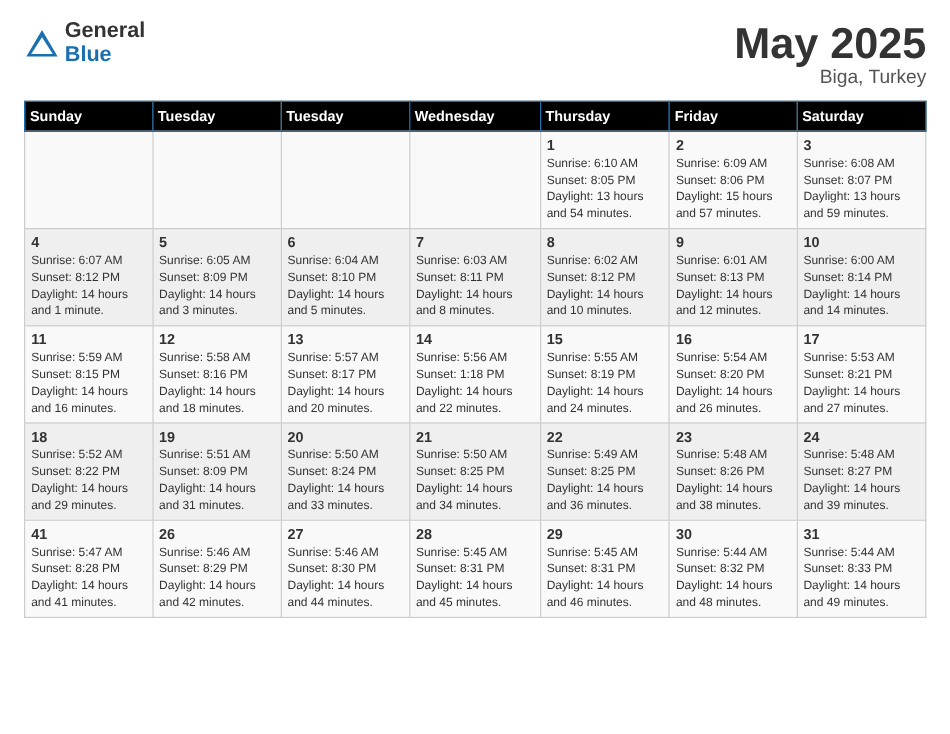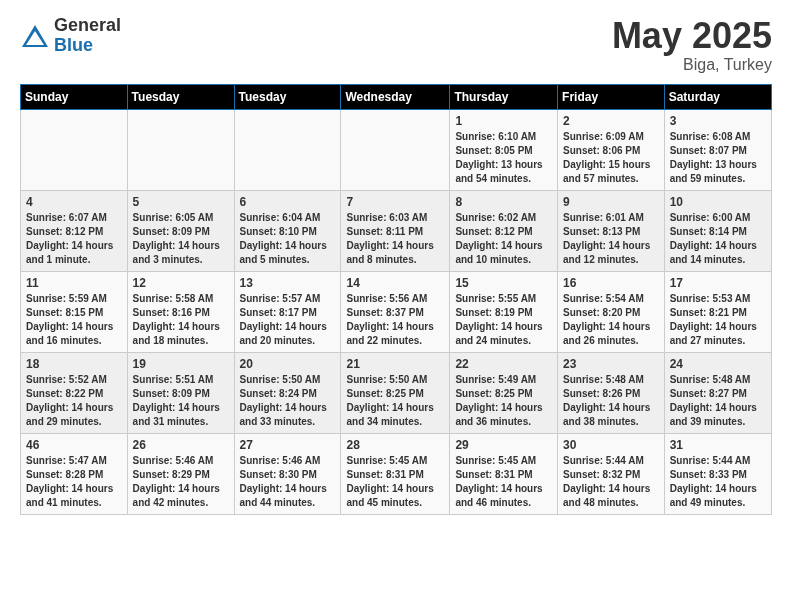--- a/index.html
+++ b/index.html
@@ -87,21 +87,20 @@
     .day-number {
       font-size: 12px;
       font-weight: bold;
       display: block;
       margin-bottom: 2px;
     }
     .day-info {
       font-size: 10px;
       line-height: 1.4;
       color: #333;
-      font-weight: bold;
     }
   </style>
 </head>
 <body>
 
 <div class="page">
   <div class="header">
     <div class="logo">
       <svg class="logo-icon" viewBox="0 0 30 30">
         <polygon points="15,4 28,26 2,26" fill="#1a6faf"></polygon>
@@ -187,21 +186,21 @@
           <td>
             <span class="day-number">12</span>
             <div class="day-info"><span>Sunrise: 5:58 AM</span><br><span>Sunset: 8:16 PM</span><br><span>Daylight: 14 hours and 18 minutes.</span><br></div>
           </td>
           <td>
             <span class="day-number">13</span>
             <div class="day-info"><span>Sunrise: 5:57 AM</span><br><span>Sunset: 8:17 PM</span><br><span>Daylight: 14 hours and 20 minutes.</span><br></div>
           </td>
           <td>
             <span class="day-number">14</span>
-            <div class="day-info"><span>Sunrise: 5:56 AM</span><br><span>Sunset: 8:37 PM</span><br><span>Daylight: 14 hours and 22 minutes.</span><br></div>
+            <div class="day-info"><span>Sunrise: 5:56 AM</span><br><span>Sunset: 1:18 PM</span><br><span>Daylight: 14 hours and 22 minutes.</span><br></div>
           </td>
           <td>
             <span class="day-number">15</span>
             <div class="day-info"><span>Sunrise: 5:55 AM</span><br><span>Sunset: 8:19 PM</span><br><span>Daylight: 14 hours and 24 minutes.</span><br></div>
           </td>
           <td>
             <span class="day-number">16</span>
             <div class="day-info"><span>Sunrise: 5:54 AM</span><br><span>Sunset: 8:20 PM</span><br><span>Daylight: 14 hours and 26 minutes.</span><br></div>
           </td>
           <td>
@@ -234,21 +233,21 @@
             <span class="day-number">23</span>
             <div class="day-info"><span>Sunrise: 5:48 AM</span><br><span>Sunset: 8:26 PM</span><br><span>Daylight: 14 hours and 38 minutes.</span><br></div>
           </td>
           <td>
             <span class="day-number">24</span>
             <div class="day-info"><span>Sunrise: 5:48 AM</span><br><span>Sunset: 8:27 PM</span><br><span>Daylight: 14 hours and 39 minutes.</span><br></div>
           </td>
         </tr>
         <tr>
           <td>
-            <span class="day-number">46</span>
+            <span class="day-number">41</span>
             <div class="day-info"><span>Sunrise: 5:47 AM</span><br><span>Sunset: 8:28 PM</span><br><span>Daylight: 14 hours and 41 minutes.</span><br></div>
           </td>
           <td>
             <span class="day-number">26</span>
             <div class="day-info"><span>Sunrise: 5:46 AM</span><br><span>Sunset: 8:29 PM</span><br><span>Daylight: 14 hours and 42 minutes.</span><br></div>
           </td>
           <td>
             <span class="day-number">27</span>
             <div class="day-info"><span>Sunrise: 5:46 AM</span><br><span>Sunset: 8:30 PM</span><br><span>Daylight: 14 hours and 44 minutes.</span><br></div>
           </td>

